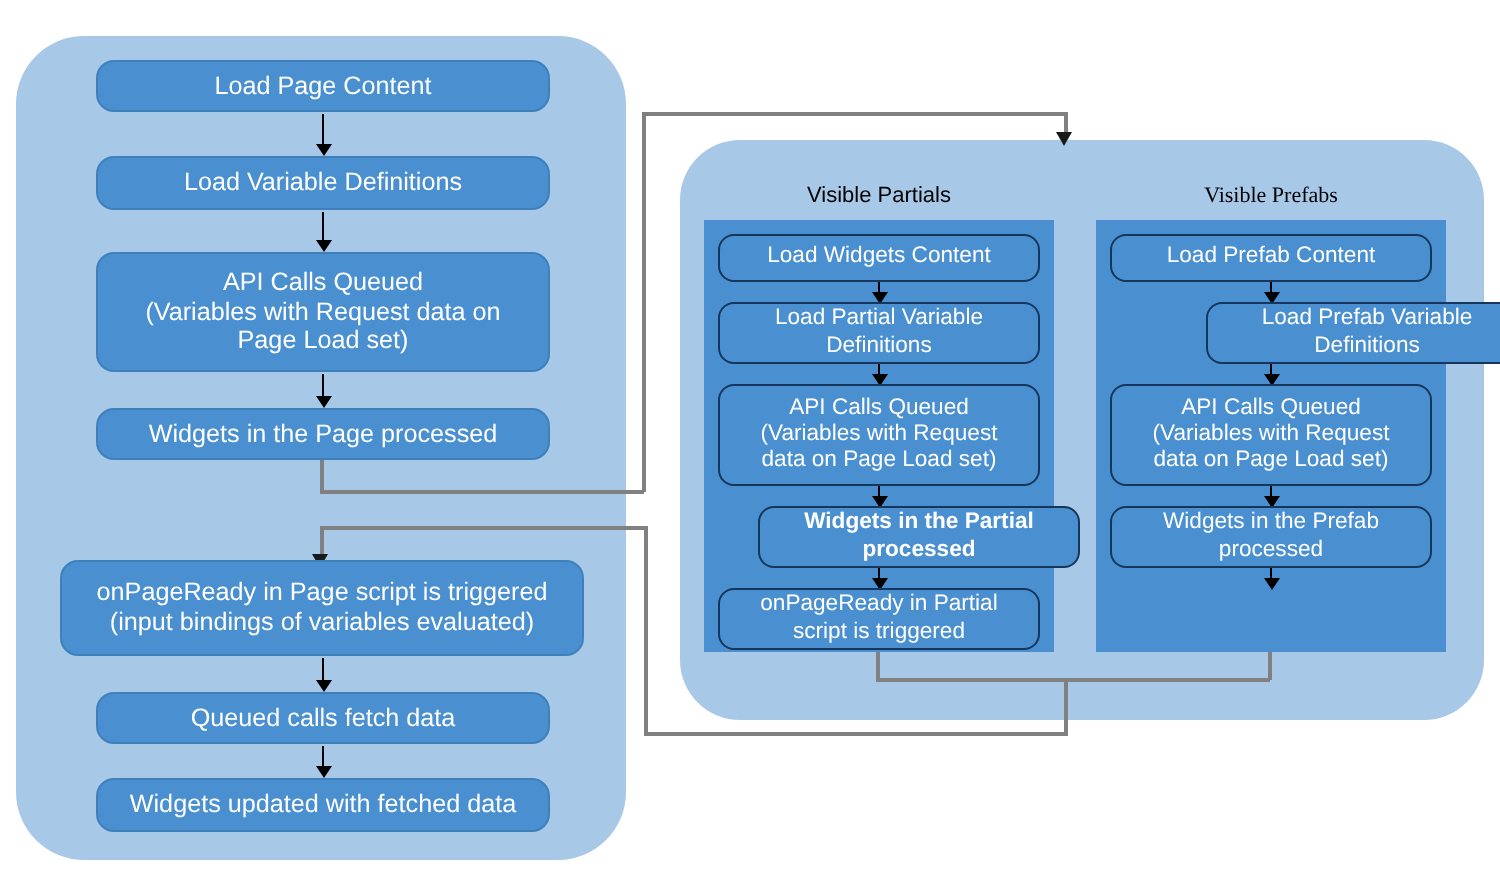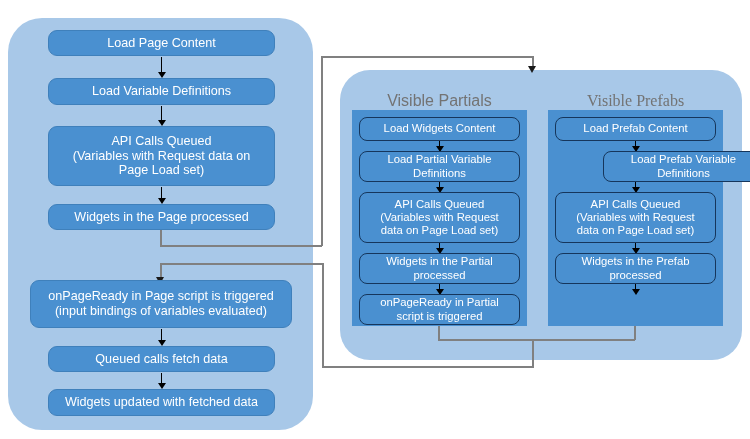--- a/index.html
+++ b/index.html
@@ -53,22 +53,22 @@
     left: 548px;
     top: 110px;
     width: 175px;
     height: 216px;
   }
 
   .group-label {
     position: absolute;
     width: 175px;
     text-align: center;
-    font-size: 16px;
-    color: #737373;
+    font-size: 11px;
+    color: #000000;
     top: 92px;
     white-space: nowrap;
   }
   #label-partials { left: 352px; }
   #label-prefabs  { left: 548px; font-family: Liberation Serif, serif; }
 
   
   .node {
     position: absolute;
     box-sizing: border-box;
@@ -225,21 +225,21 @@
   </div>
 
   <div class="node right" style="left:359px; top:192px; width:161px; height:51px; white-space:pre-line;">API Calls Queued
 (Variables with Request
 data on Page Load set)</div>
   <div class="arrow-v" style="left:435px; top:243px; height:11px;">
     <div class="stem" style="height:5px;"></div>
       <div class="head"></div>
   </div>
 
-  <div class="node right" style="left:359px; top:253px; width:161px; height:31px; white-space:pre-line;">Widgets in the Partial
+  <div class="node right" style="left:379px; top:253px; width:161px; height:31px; white-space:pre-line;font-weight:bold;">Widgets in the Partial
 processed</div>
   <div class="arrow-v" style="left:435px; top:284px; height:11px;">
     <div class="stem" style="height:5px;"></div>
       <div class="head"></div>
   </div>
 
   <div class="node right" style="left:359px; top:294px; width:161px; height:31px; white-space:pre-line;">onPageReady in Partial
 script  is triggered</div>
 
   <div class="node right" style="left:555px; top:117px; width:161px; height:24px;">Load Prefab Content</div>

